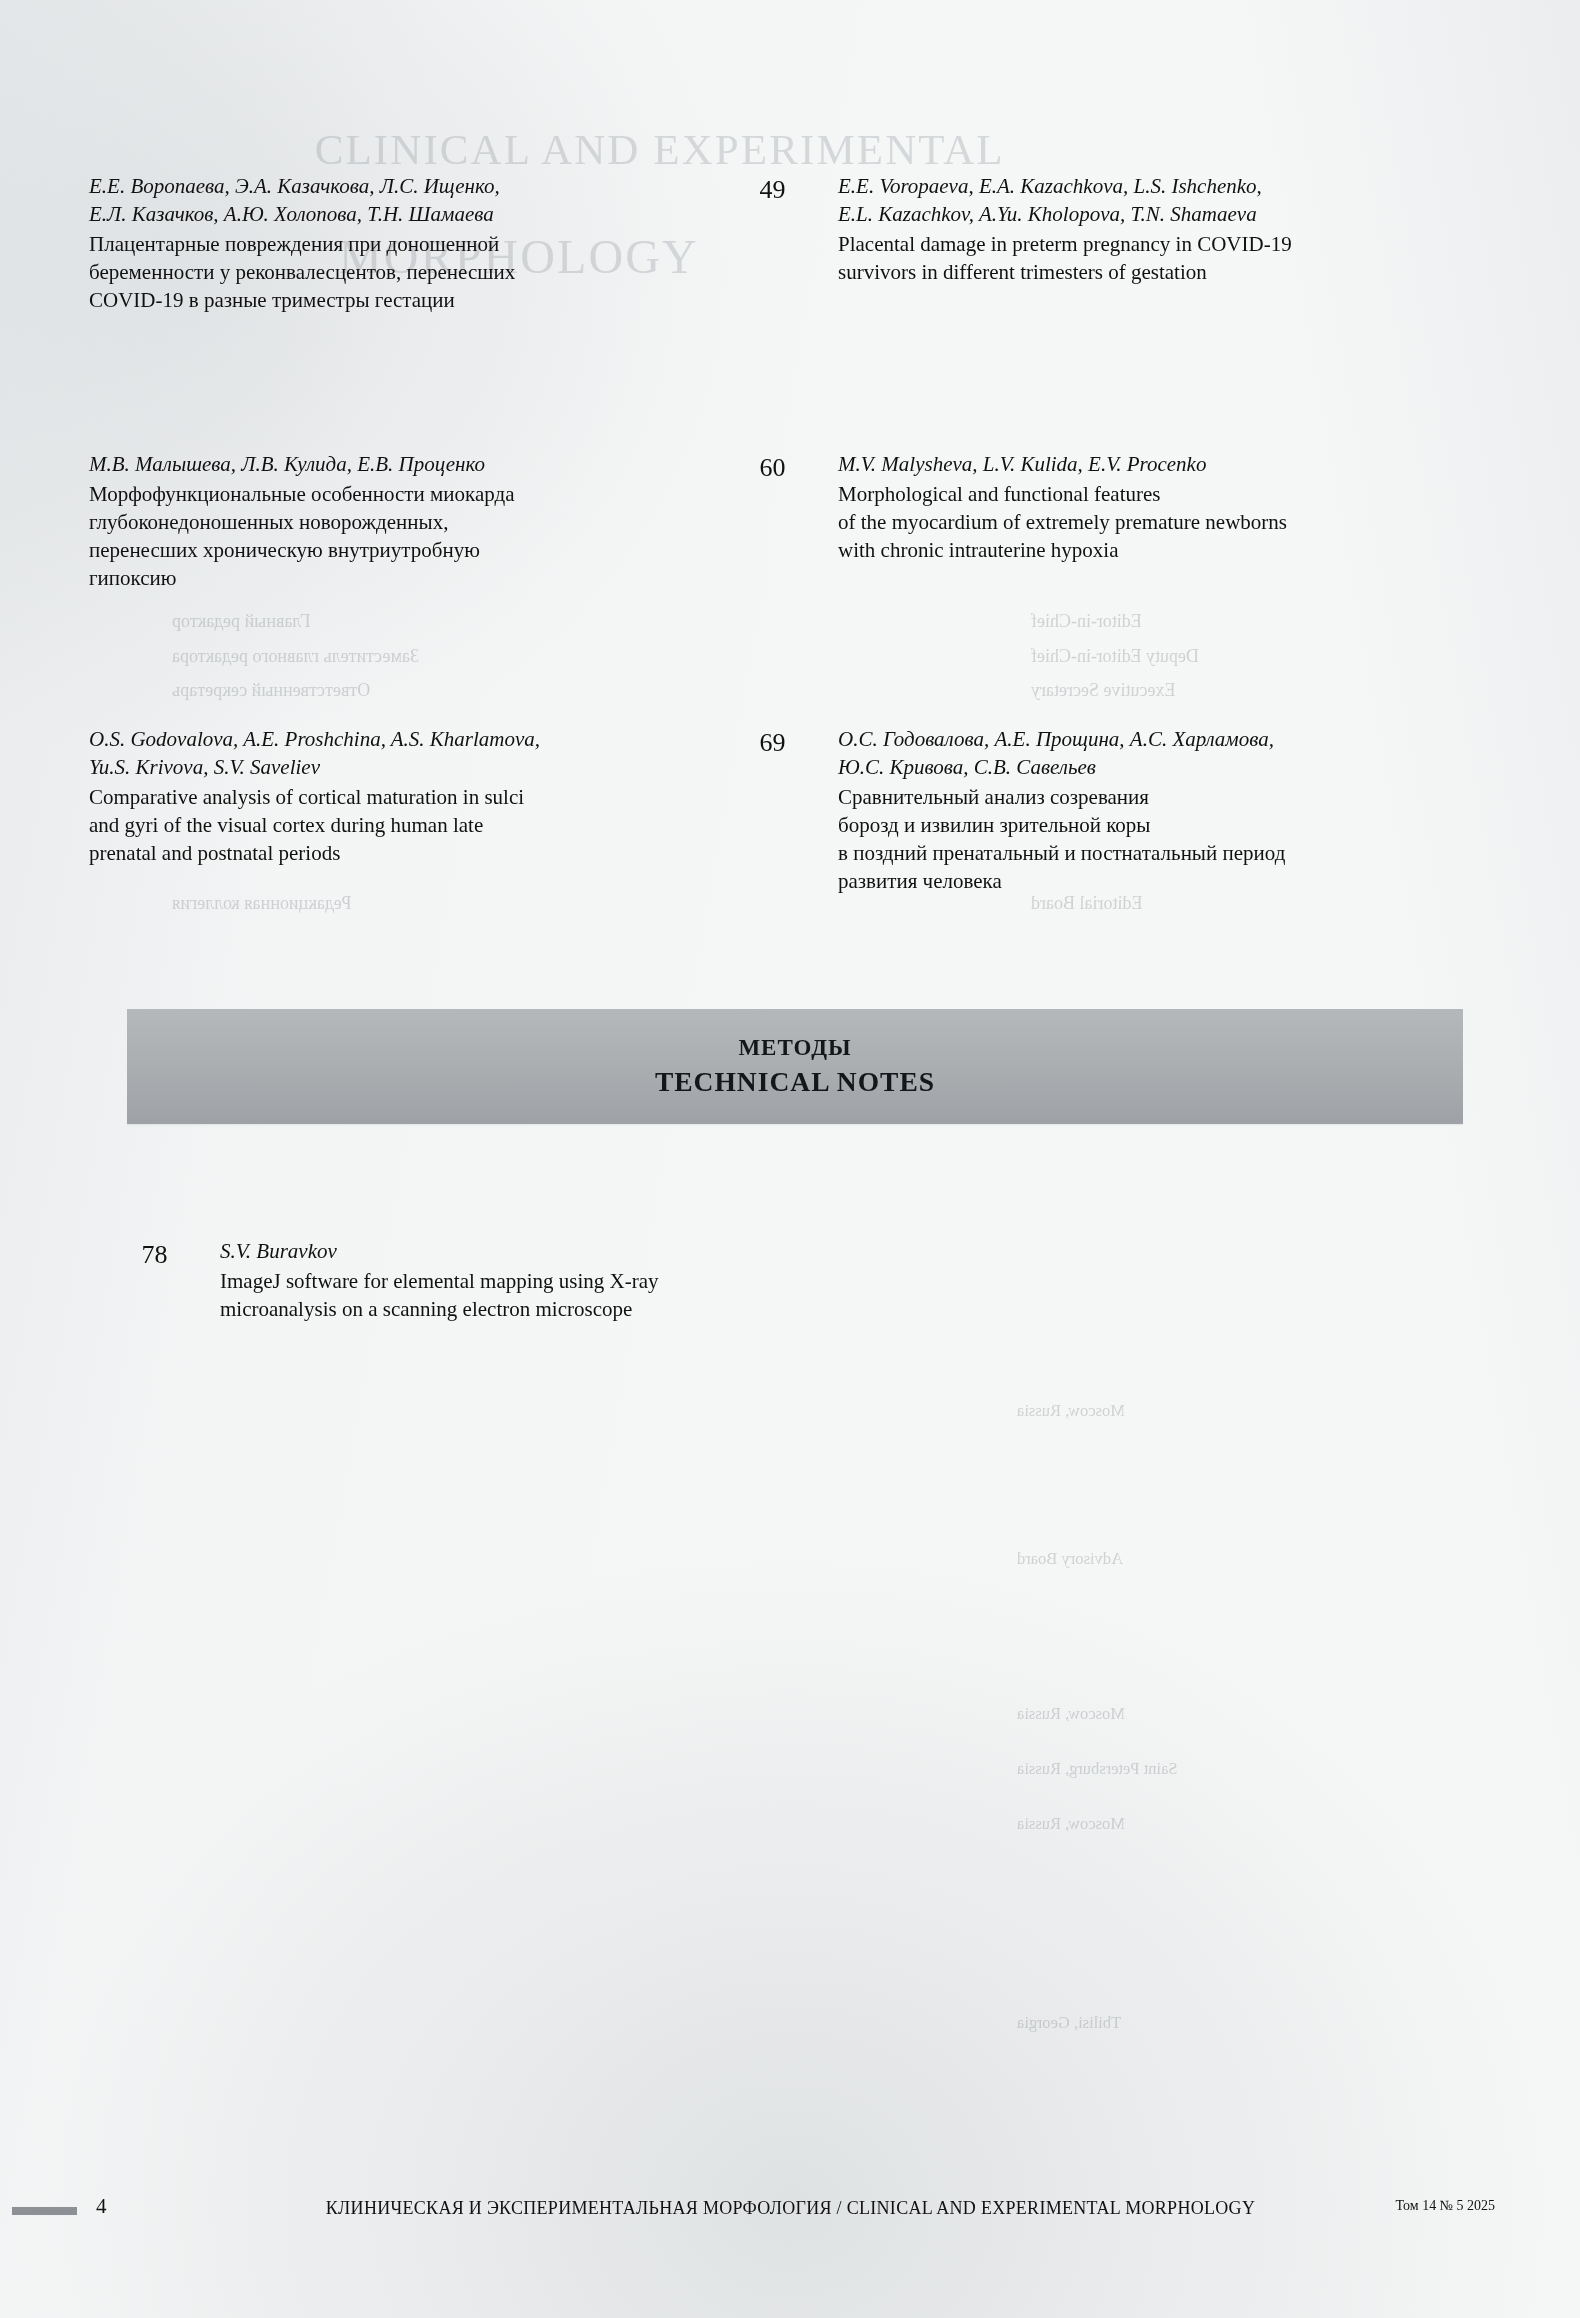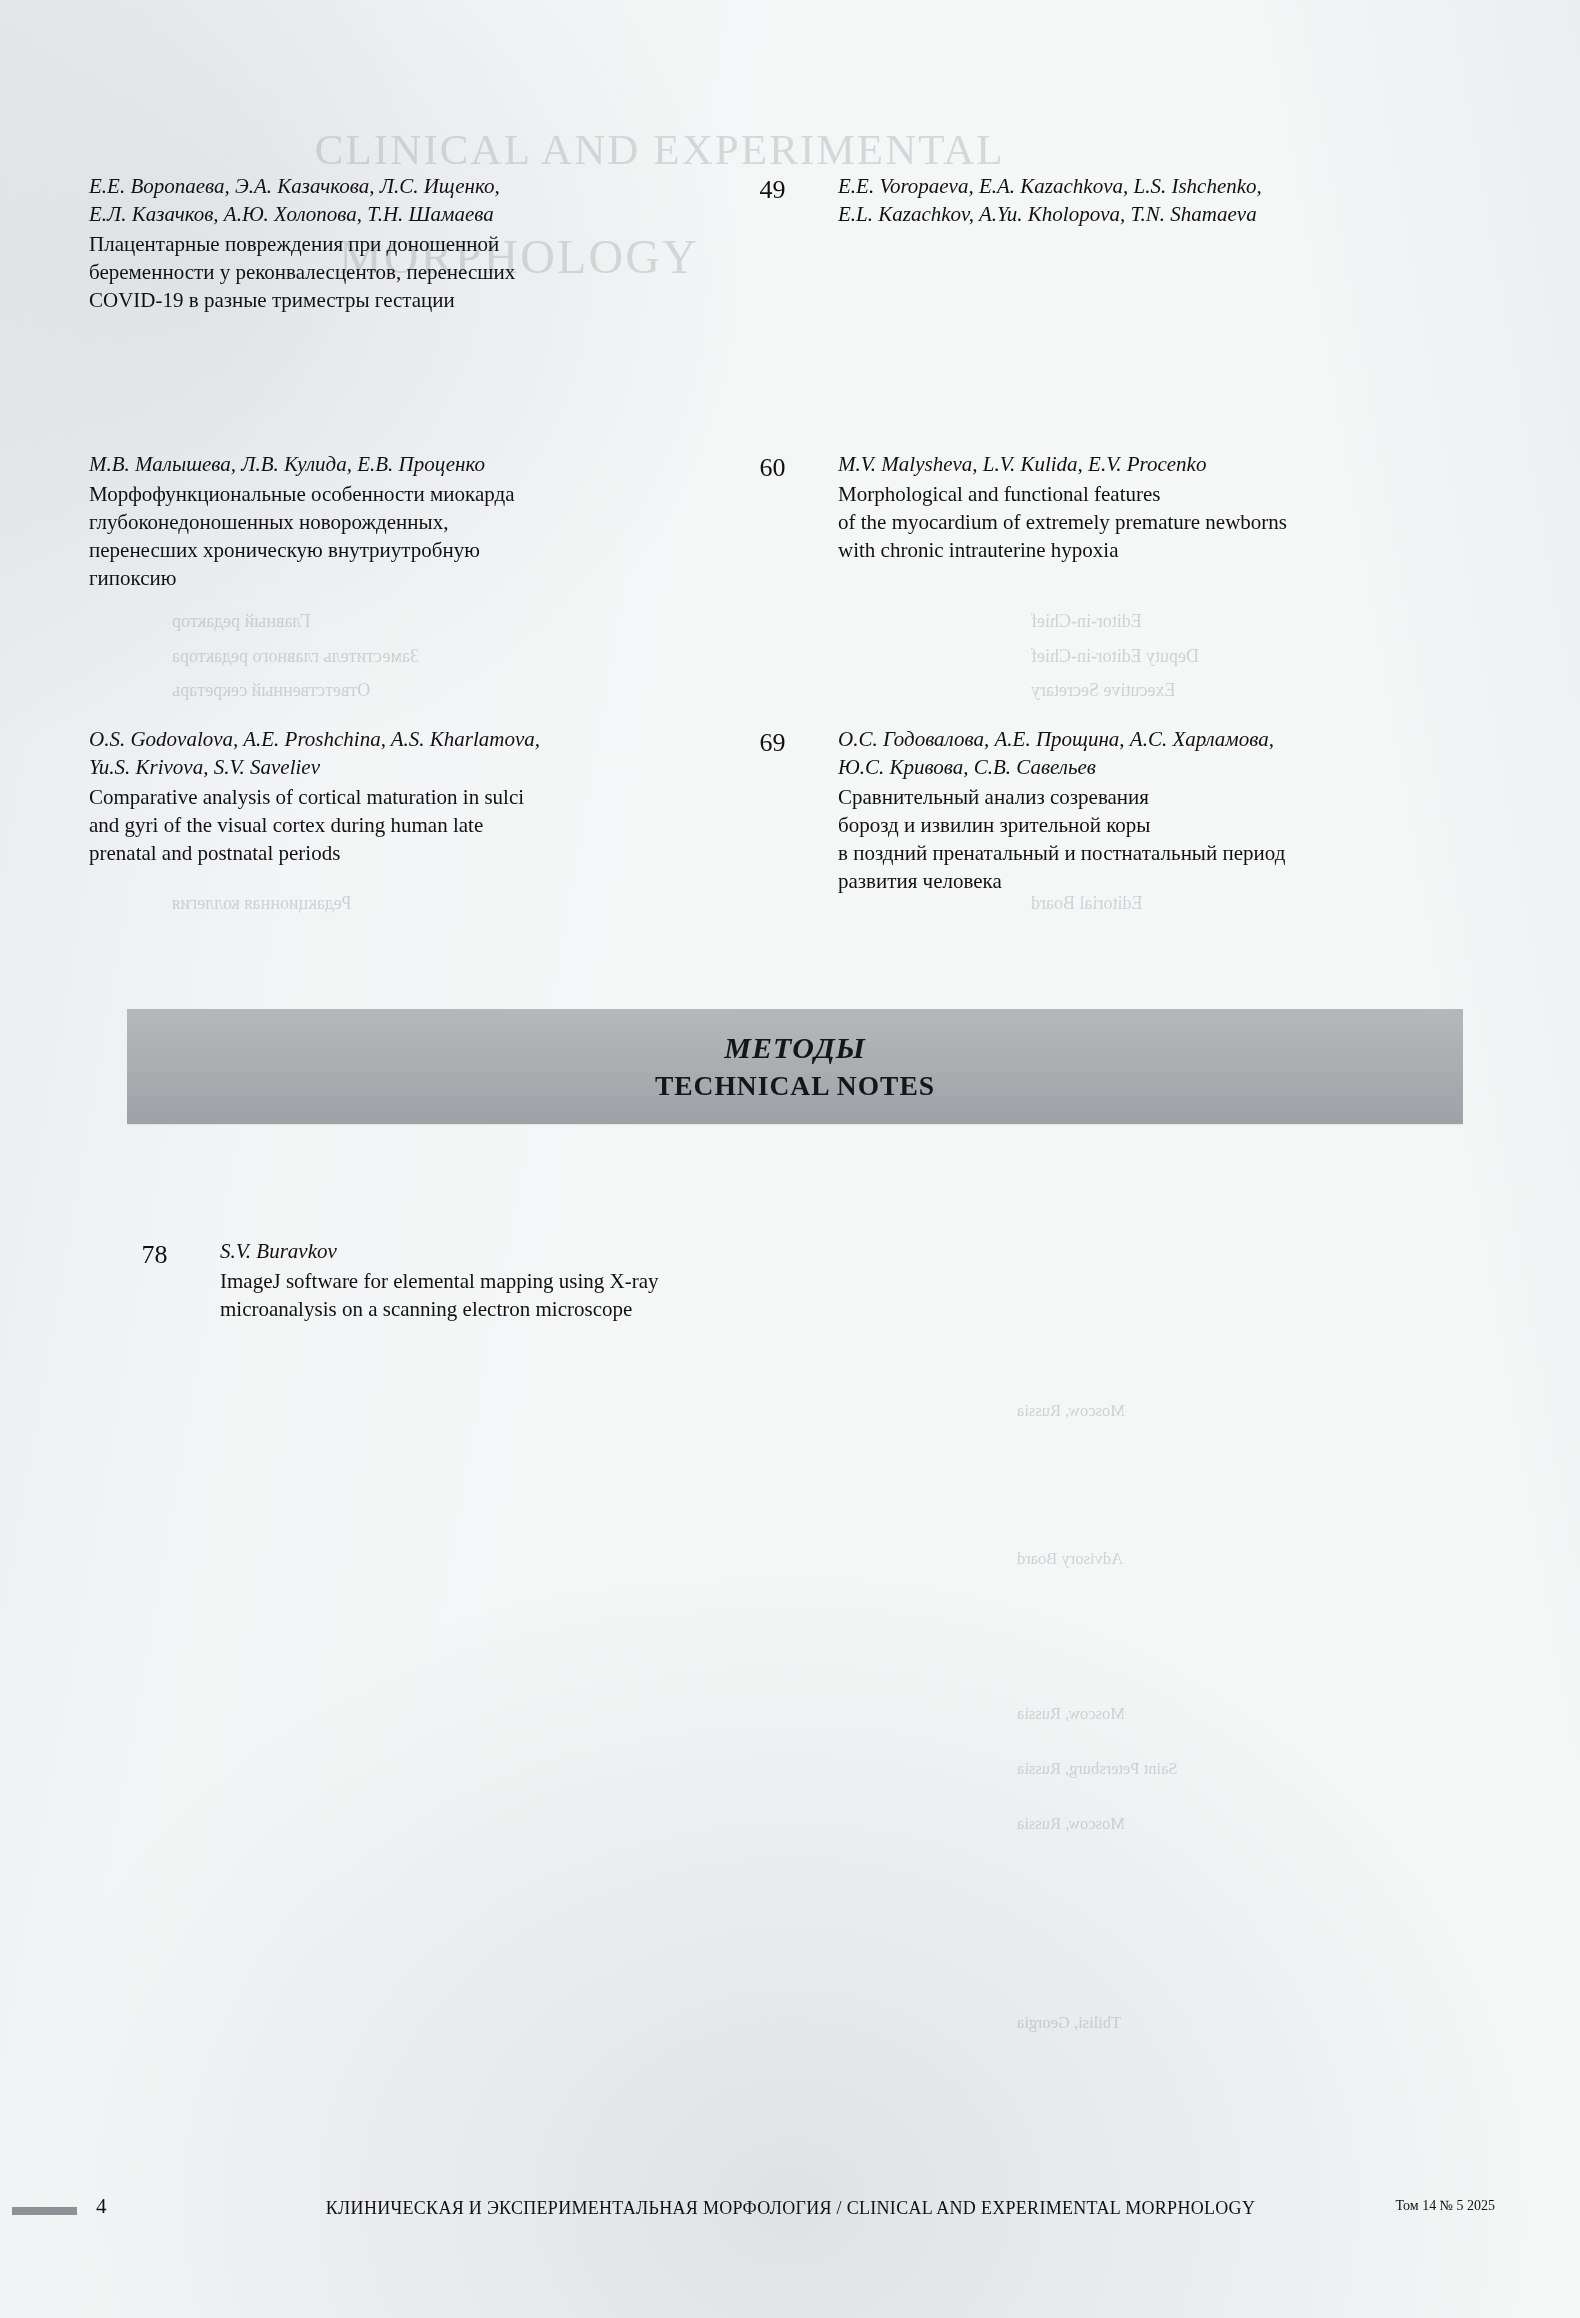--- a/index.html
+++ b/index.html
@@ -87,25 +87,24 @@
     width: 1336px;
     height: 115px;
     background: linear-gradient(180deg, #b4b8bb 0%, #a9adb0 55%, #9ea2a6 100%);
     display: flex;
     flex-direction: column;
     align-items: center;
     justify-content: center;
     box-shadow: 0 1.4px 0 rgba(0,0,0,0.05);
   }
   .band .line1 {
-    font-size: 30px;
+    font-size: 23px;
     font-weight: bold;
     letter-spacing: 1px;
     color: #14161a;
-    font-style: italic;
   }
   .band .line2 {
     font-size: 27.5px;
     font-weight: bold;
     letter-spacing: 1px;
     color: #14161a;
     margin-top: 4.1px;
   }
 
   
@@ -175,20 +174,22 @@
       <p class="authors" style="white-space: pre-line;">Е.Е. Воропаева, Э.А. Казачкова, Л.С. Ищенко,
 Е.Л. Казачков, А.Ю. Холопова, Т.Н. Шамаева</p>
       <p class="title" style="white-space: pre-line;">Плацентарные повреждения при доношенной
 беременности у реконвалесцентов, перенесших
 COVID-19 в разные триместры гестации</p>
     </div>
     <div class="pageno">49</div>
     <div class="col en">
       <p class="authors" style="white-space: pre-line;">E.E. Voropaeva, E.A. Kazachkova, L.S. Ishchenko,
 E.L. Kazachkov, A.Yu. Kholopova, T.N. Shamaeva</p>
+      <p class="title" style="white-space: pre-line;">Placental damage in preterm pregnancy in COVID-19
+survivors in different trimesters of gestation</p>
     </div>
   </div>
 
   <div class="entry" style="top: 450px;">
     <div class="col ru">
       <p class="authors" style="white-space: pre-line;">М.В. Малышева, Л.В. Кулида, Е.В. Проценко</p>
       <p class="title" style="white-space: pre-line;">Морфофункциональные особенности миокарда
 глубоконедоношенных новорожденных,
 перенесших хроническую внутриутробную
 гипоксию</p>

